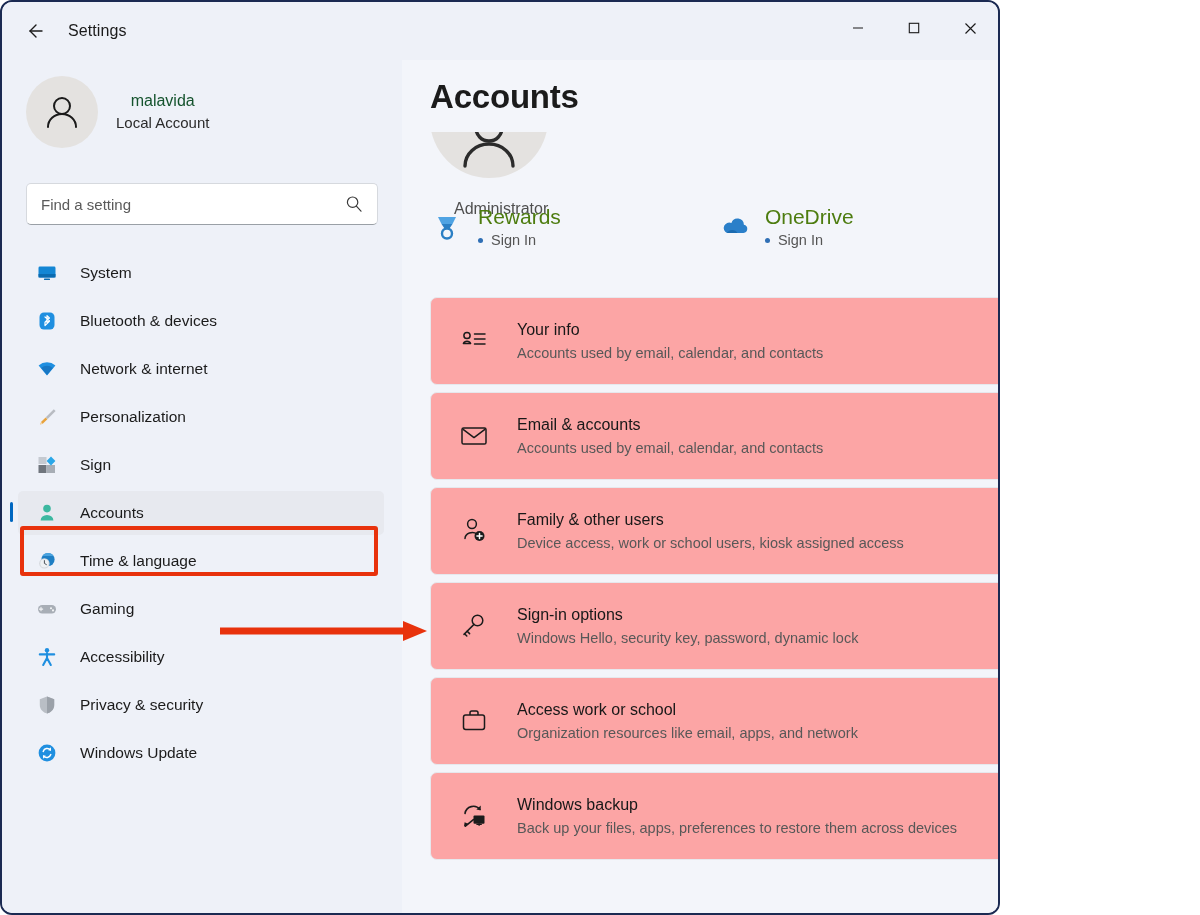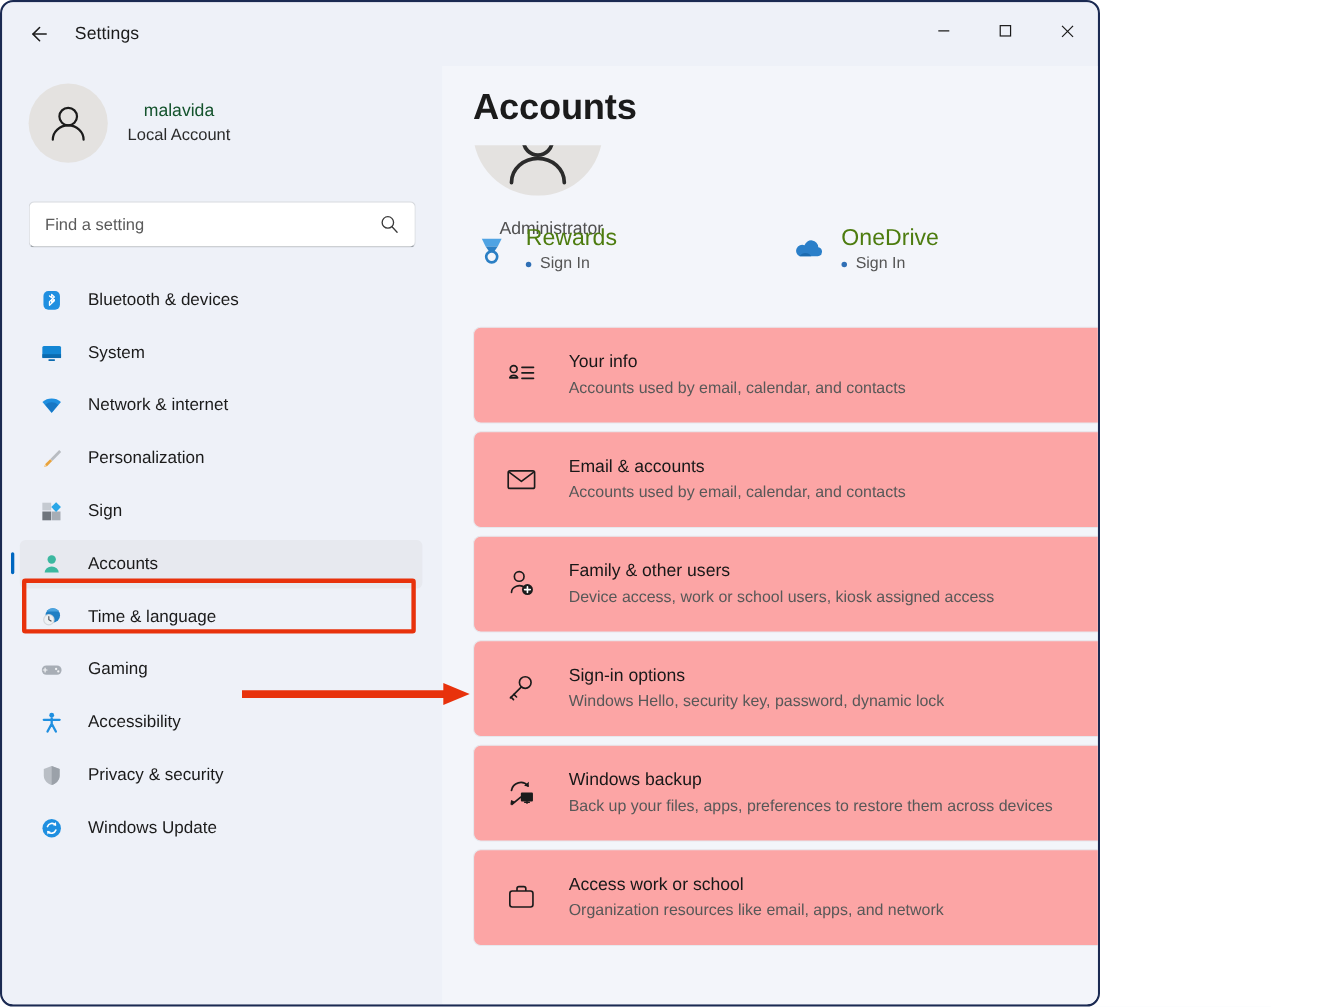--- a/index.html
+++ b/index.html
@@ -287,36 +287,36 @@
         <circle cx="7.6" cy="7.2" r="5.2" fill="none" stroke="#3a3a3a" stroke-width="1.2"></circle>
         <path d="M11.4 11.2 L16 16.2" stroke="#3a3a3a" stroke-width="1.2" stroke-linecap="round"></path>
       </svg>
     </div>
 
     <div class="navlist">
 
       <div class="navitem">
         <span class="nav-icon">
           <svg width="20" height="20" viewBox="0 0 20 20">
-            <rect x="2.5" y="1.5" width="15" height="17" rx="4.5" fill="#1f8fe0"></rect>
-            <path d="M8 6 L12.4 9.6 L10 11.8 L10 4.6 L12.4 7 L8 11.2 L8 14.6 L12.4 10.4" fill="none" stroke="#ffffff" stroke-width="1.2" stroke-linejoin="round" stroke-linecap="round"></path>
-          </svg>
-        </span>
-        <span class="nav-label">Bluetooth &amp; devices</span>
-      </div>
-
-      <div class="navitem">
-        <span class="nav-icon">
-          <svg width="20" height="20" viewBox="0 0 20 20">
             <rect x="1.5" y="3.5" width="17" height="11" rx="1.4" fill="#1386d4"></rect>
             <rect x="1.5" y="11" width="17" height="3.5" fill="#0b6bb0"></rect>
             <rect x="7" y="15.5" width="6" height="1.6" rx=".6" fill="#0b6bb0"></rect>
           </svg>
         </span>
         <span class="nav-label">System</span>
+      </div>
+
+      <div class="navitem">
+        <span class="nav-icon">
+          <svg width="20" height="20" viewBox="0 0 20 20">
+            <rect x="2.5" y="1.5" width="15" height="17" rx="4.5" fill="#1f8fe0"></rect>
+            <path d="M8 6 L12.4 9.6 L10 11.8 L10 4.6 L12.4 7 L8 11.2 L8 14.6 L12.4 10.4" fill="none" stroke="#ffffff" stroke-width="1.2" stroke-linejoin="round" stroke-linecap="round"></path>
+          </svg>
+        </span>
+        <span class="nav-label">Bluetooth &amp; devices</span>
       </div>
 
       <div class="navitem">
         <span class="nav-icon">
           <svg width="20" height="20" viewBox="0 0 20 20">
             <path d="M1.6 6.4 A13 13 0 0 1 18.4 6.4 L10 16.5 Z" fill="#1f8fe0"></path>
             <path d="M4.2 8.9 A9 9 0 0 1 15.8 8.9 L10 15.9 Z" fill="#1877c4"></path>
           </svg>
         </span>
         <span class="nav-label">Network &amp; internet</span>
@@ -532,20 +532,38 @@
         <span class="card-icon">
           <svg width="30" height="30" viewBox="0 0 30 30">
             <circle cx="18.5" cy="9.5" r="5.3" fill="none" stroke="#1b1b1b" stroke-width="1.5"></circle>
             <path d="M15 13.4 L5 23.4" fill="none" stroke="#1b1b1b" stroke-width="1.5" stroke-linecap="round"></path>
             <path d="M8.2 20.2 L10.6 22.6 M5.6 22.8 L7.8 25" fill="none" stroke="#1b1b1b" stroke-width="1.5" stroke-linecap="round"></path>
           </svg>
         </span>
         <div class="card-text">
           <div class="card-title">Sign-in options</div>
           <div class="card-sub">Windows Hello, security key, password, dynamic lock</div>
+        </div>
+        <span class="card-chev">
+          <svg width="16" height="16" viewBox="0 0 16 16">
+            <path d="M5.5 2.5 L11 8 L5.5 13.5" fill="none" stroke="#1b1b1b" stroke-width="1.3" stroke-linecap="round" stroke-linejoin="round"></path>
+          </svg>
+        </span>
+      </div>
+
+      <div class="card">
+        <span class="card-icon">
+          <svg width="30" height="30" viewBox="0 0 30 30">
+            <rect x="4.5" y="9" width="21" height="14.5" rx="2.2" fill="none" stroke="#1b1b1b" stroke-width="1.5"></rect>
+            <path d="M11 9 V6.8 a1.8 1.8 0 0 1 1.8 -1.8 h4.4 A1.8 1.8 0 0 1 19 6.8 V9" fill="none" stroke="#1b1b1b" stroke-width="1.5" stroke-linejoin="round"></path>
+          </svg>
+        </span>
+        <div class="card-text">
+          <div class="card-title">Access work or school</div>
+          <div class="card-sub">Organization resources like email, apps, and network</div>
         </div>
         <span class="card-chev">
           <svg width="16" height="16" viewBox="0 0 16 16">
             <path d="M5.5 2.5 L11 8 L5.5 13.5" fill="none" stroke="#1b1b1b" stroke-width="1.3" stroke-linecap="round" stroke-linejoin="round"></path>
           </svg>
         </span>
       </div>
 
       <div class="card">
         <span class="card-icon">
@@ -562,38 +580,20 @@
           <div class="card-title">Windows backup</div>
           <div class="card-sub">Back up your files, apps, preferences to restore them across devices</div>
         </div>
         <span class="card-chev">
           <svg width="16" height="16" viewBox="0 0 16 16">
             <path d="M5.5 2.5 L11 8 L5.5 13.5" fill="none" stroke="#1b1b1b" stroke-width="1.3" stroke-linecap="round" stroke-linejoin="round"></path>
           </svg>
         </span>
       </div>
 
-      <div class="card">
-        <span class="card-icon">
-          <svg width="30" height="30" viewBox="0 0 30 30">
-            <rect x="4.5" y="9" width="21" height="14.5" rx="2.2" fill="none" stroke="#1b1b1b" stroke-width="1.5"></rect>
-            <path d="M11 9 V6.8 a1.8 1.8 0 0 1 1.8 -1.8 h4.4 A1.8 1.8 0 0 1 19 6.8 V9" fill="none" stroke="#1b1b1b" stroke-width="1.5" stroke-linejoin="round"></path>
-          </svg>
-        </span>
-        <div class="card-text">
-          <div class="card-title">Access work or school</div>
-          <div class="card-sub">Organization resources like email, apps, and network</div>
-        </div>
-        <span class="card-chev">
-          <svg width="16" height="16" viewBox="0 0 16 16">
-            <path d="M5.5 2.5 L11 8 L5.5 13.5" fill="none" stroke="#1b1b1b" stroke-width="1.3" stroke-linecap="round" stroke-linejoin="round"></path>
-          </svg>
-        </span>
-      </div>
-
     </div>
 
     <div class="scrollbar"></div>
   </div>
 
   <div class="annot-box"></div>
   <svg class="annot-arrow" viewBox="0 0 208 22">
     <path d="M0 11 H186" stroke="#e8320c" stroke-width="7" stroke-linecap="butt"></path>
     <path d="M183 1 L207 11 L183 21 Z" fill="#e8320c"></path>
   </svg>

